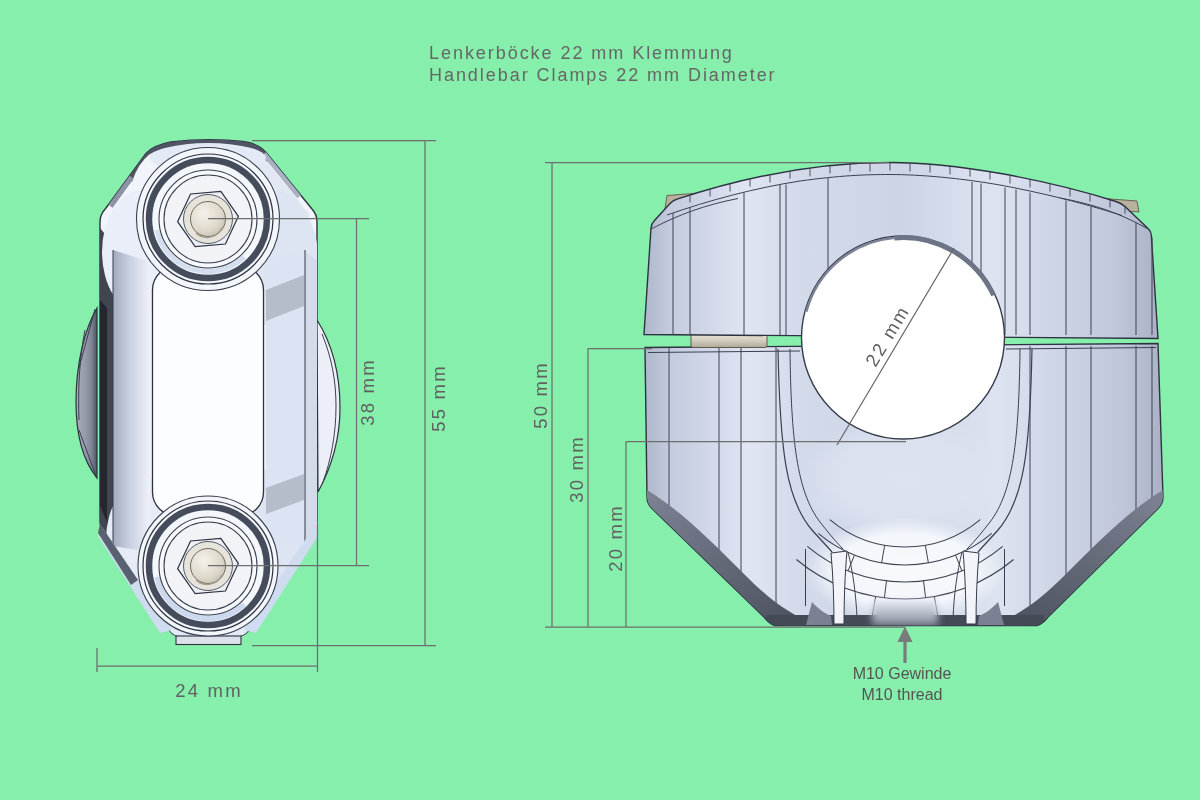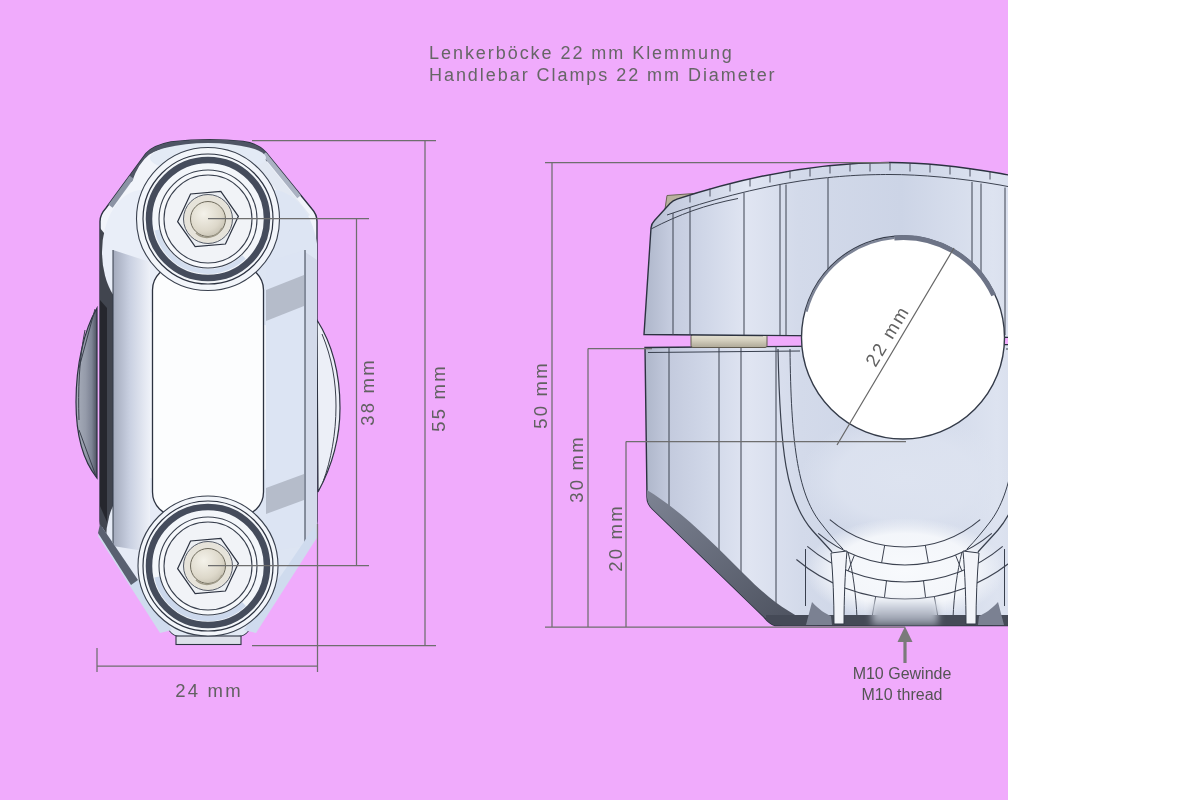--- a/index.html
+++ b/index.html
@@ -1,16 +1,16 @@
 <!DOCTYPE html>
 <html><head>
 <meta charset="utf-8">
 <style>
   html,body{margin:0;padding:0;background:#ffffff;}
-  #page{position:relative;width:1008px;height:800px;background:#f0abfc;overflow:hidden;
+  #page{position:relative;width:1200px;height:800px;background:#86efac;overflow:hidden;
         font-family:"Liberation Sans", sans-serif;}
   svg{position:absolute;top:0;left:0;}
   .dimtxt{font-size:18.5px;letter-spacing:2.2px;fill:#616161;}
   .titletxt{font-size:18px;letter-spacing:1.95px;fill:#666666;}
   .lbltxt{font-size:16px;fill:#545454;}
 </style>
 </head>
 <body>
 <div id="page">
 <svg width="1200" height="800" viewBox="0 0 1200 800">

